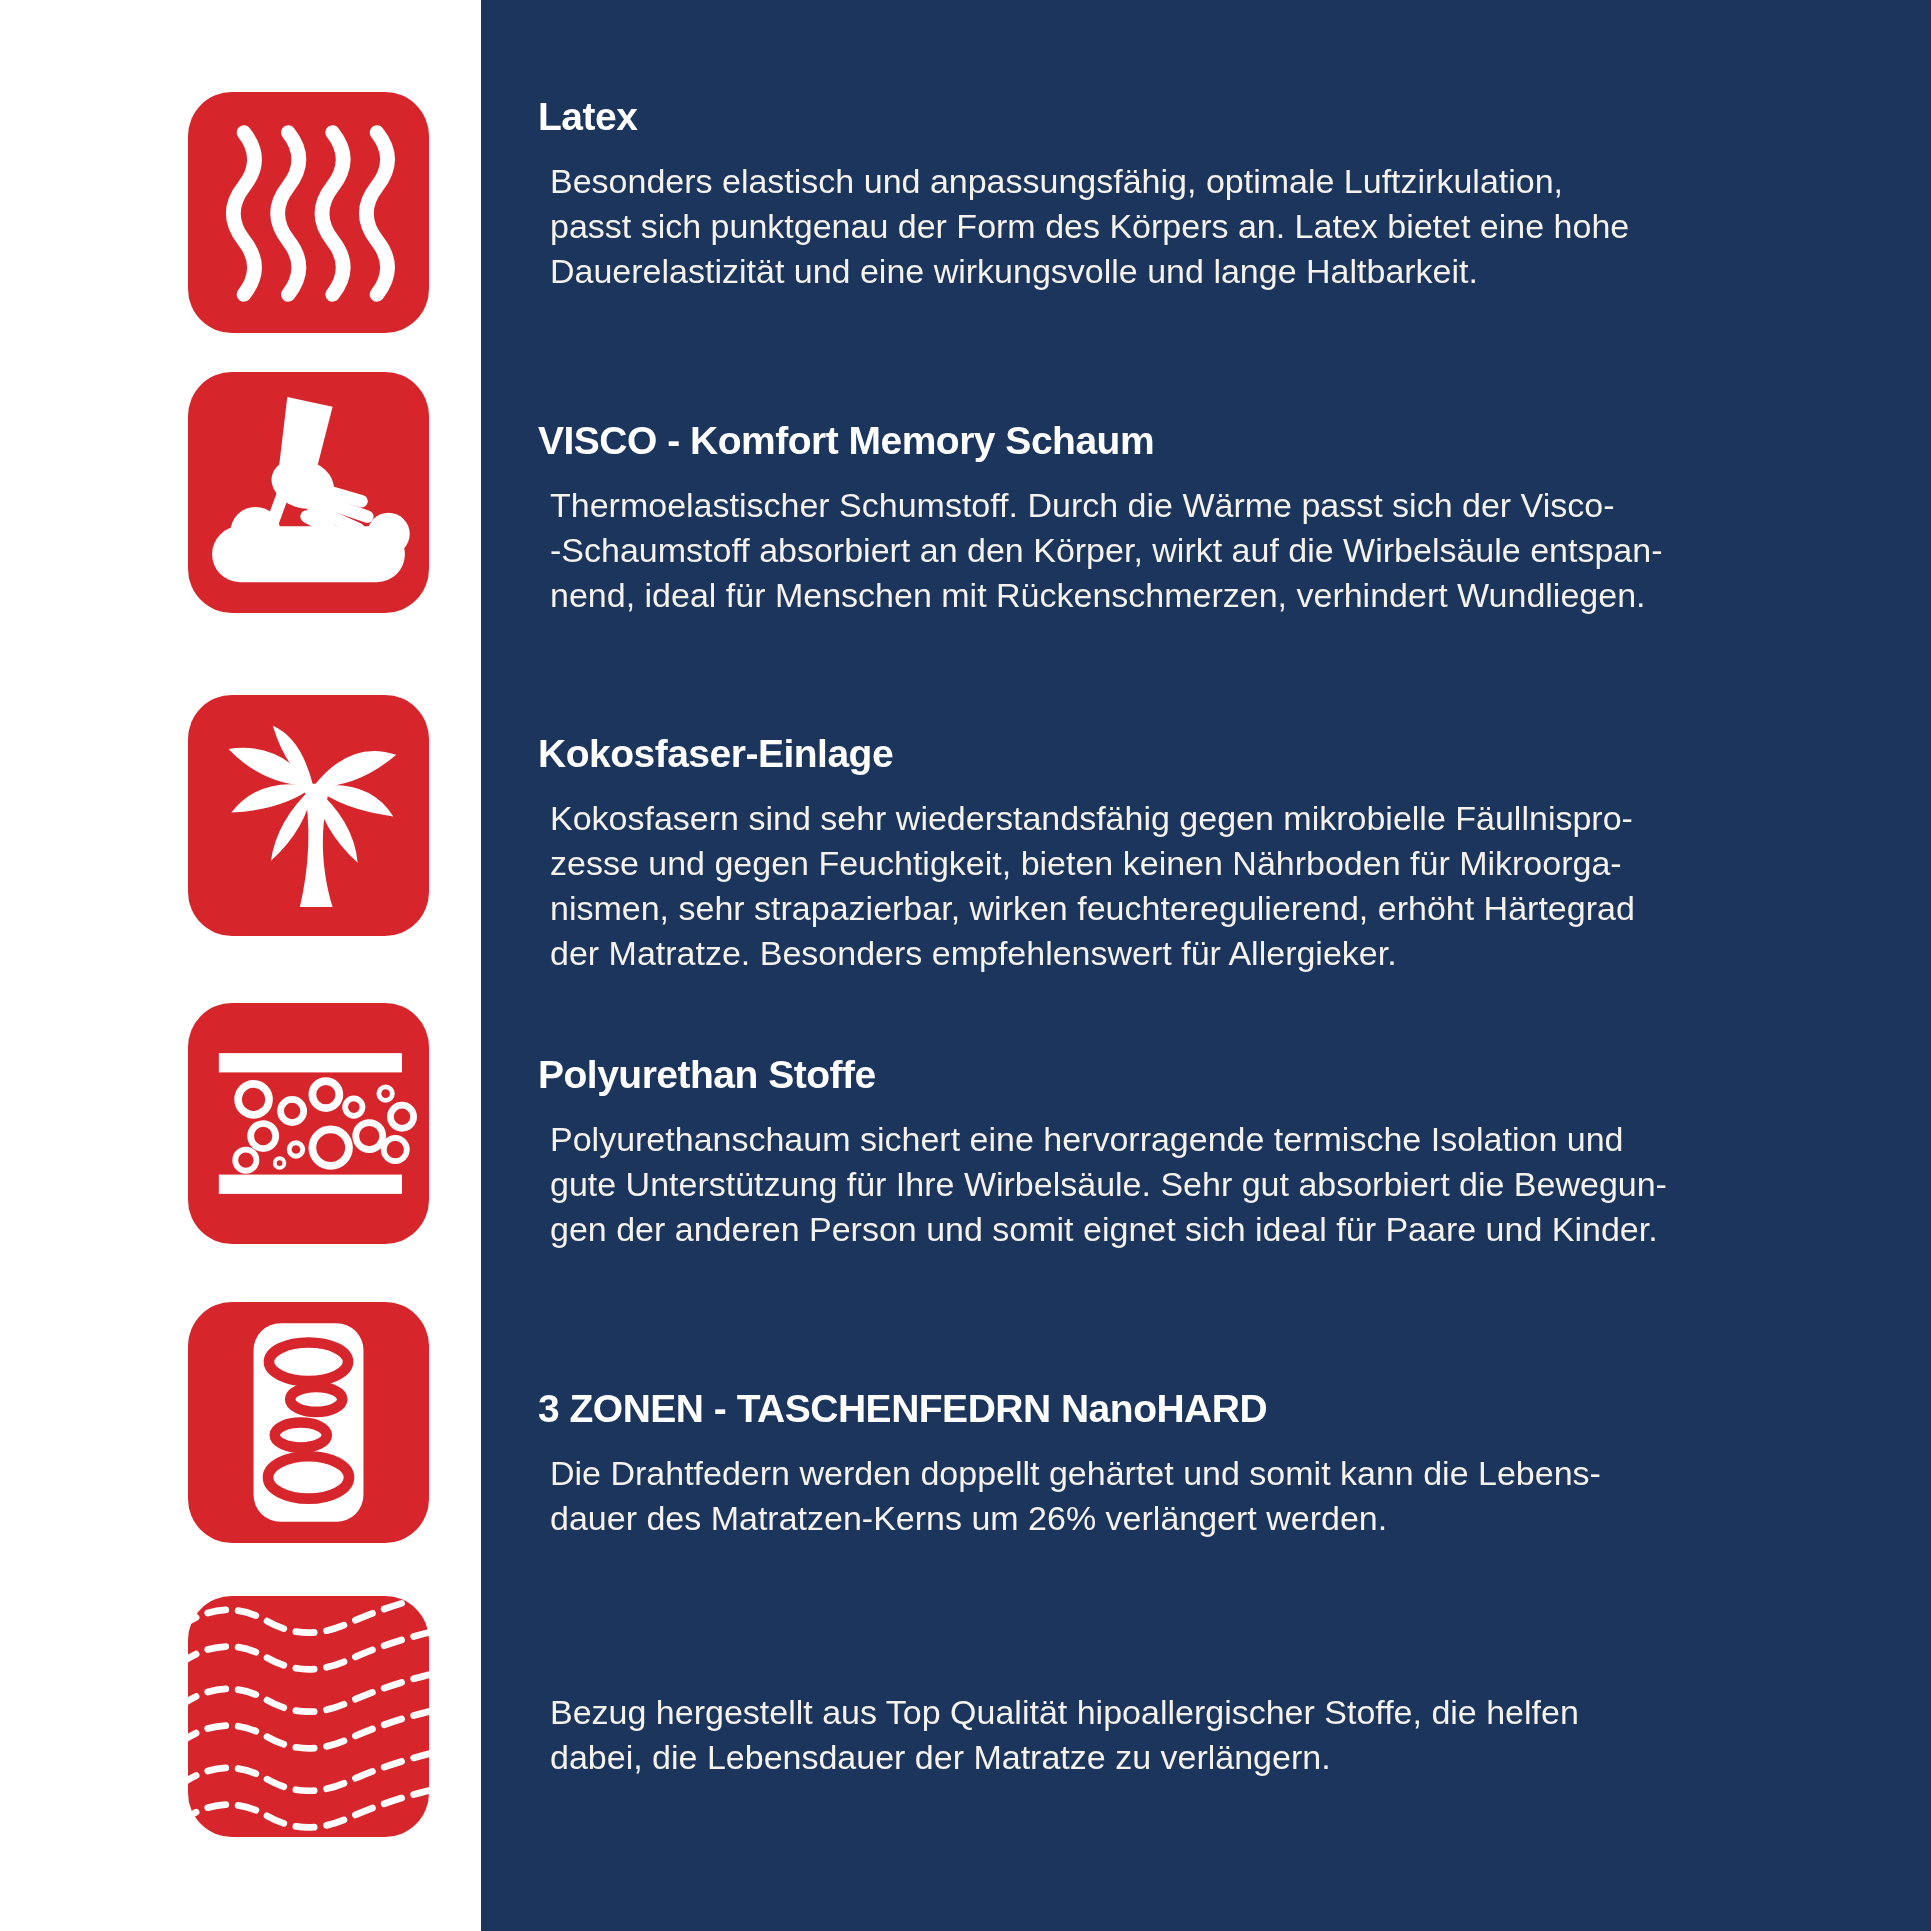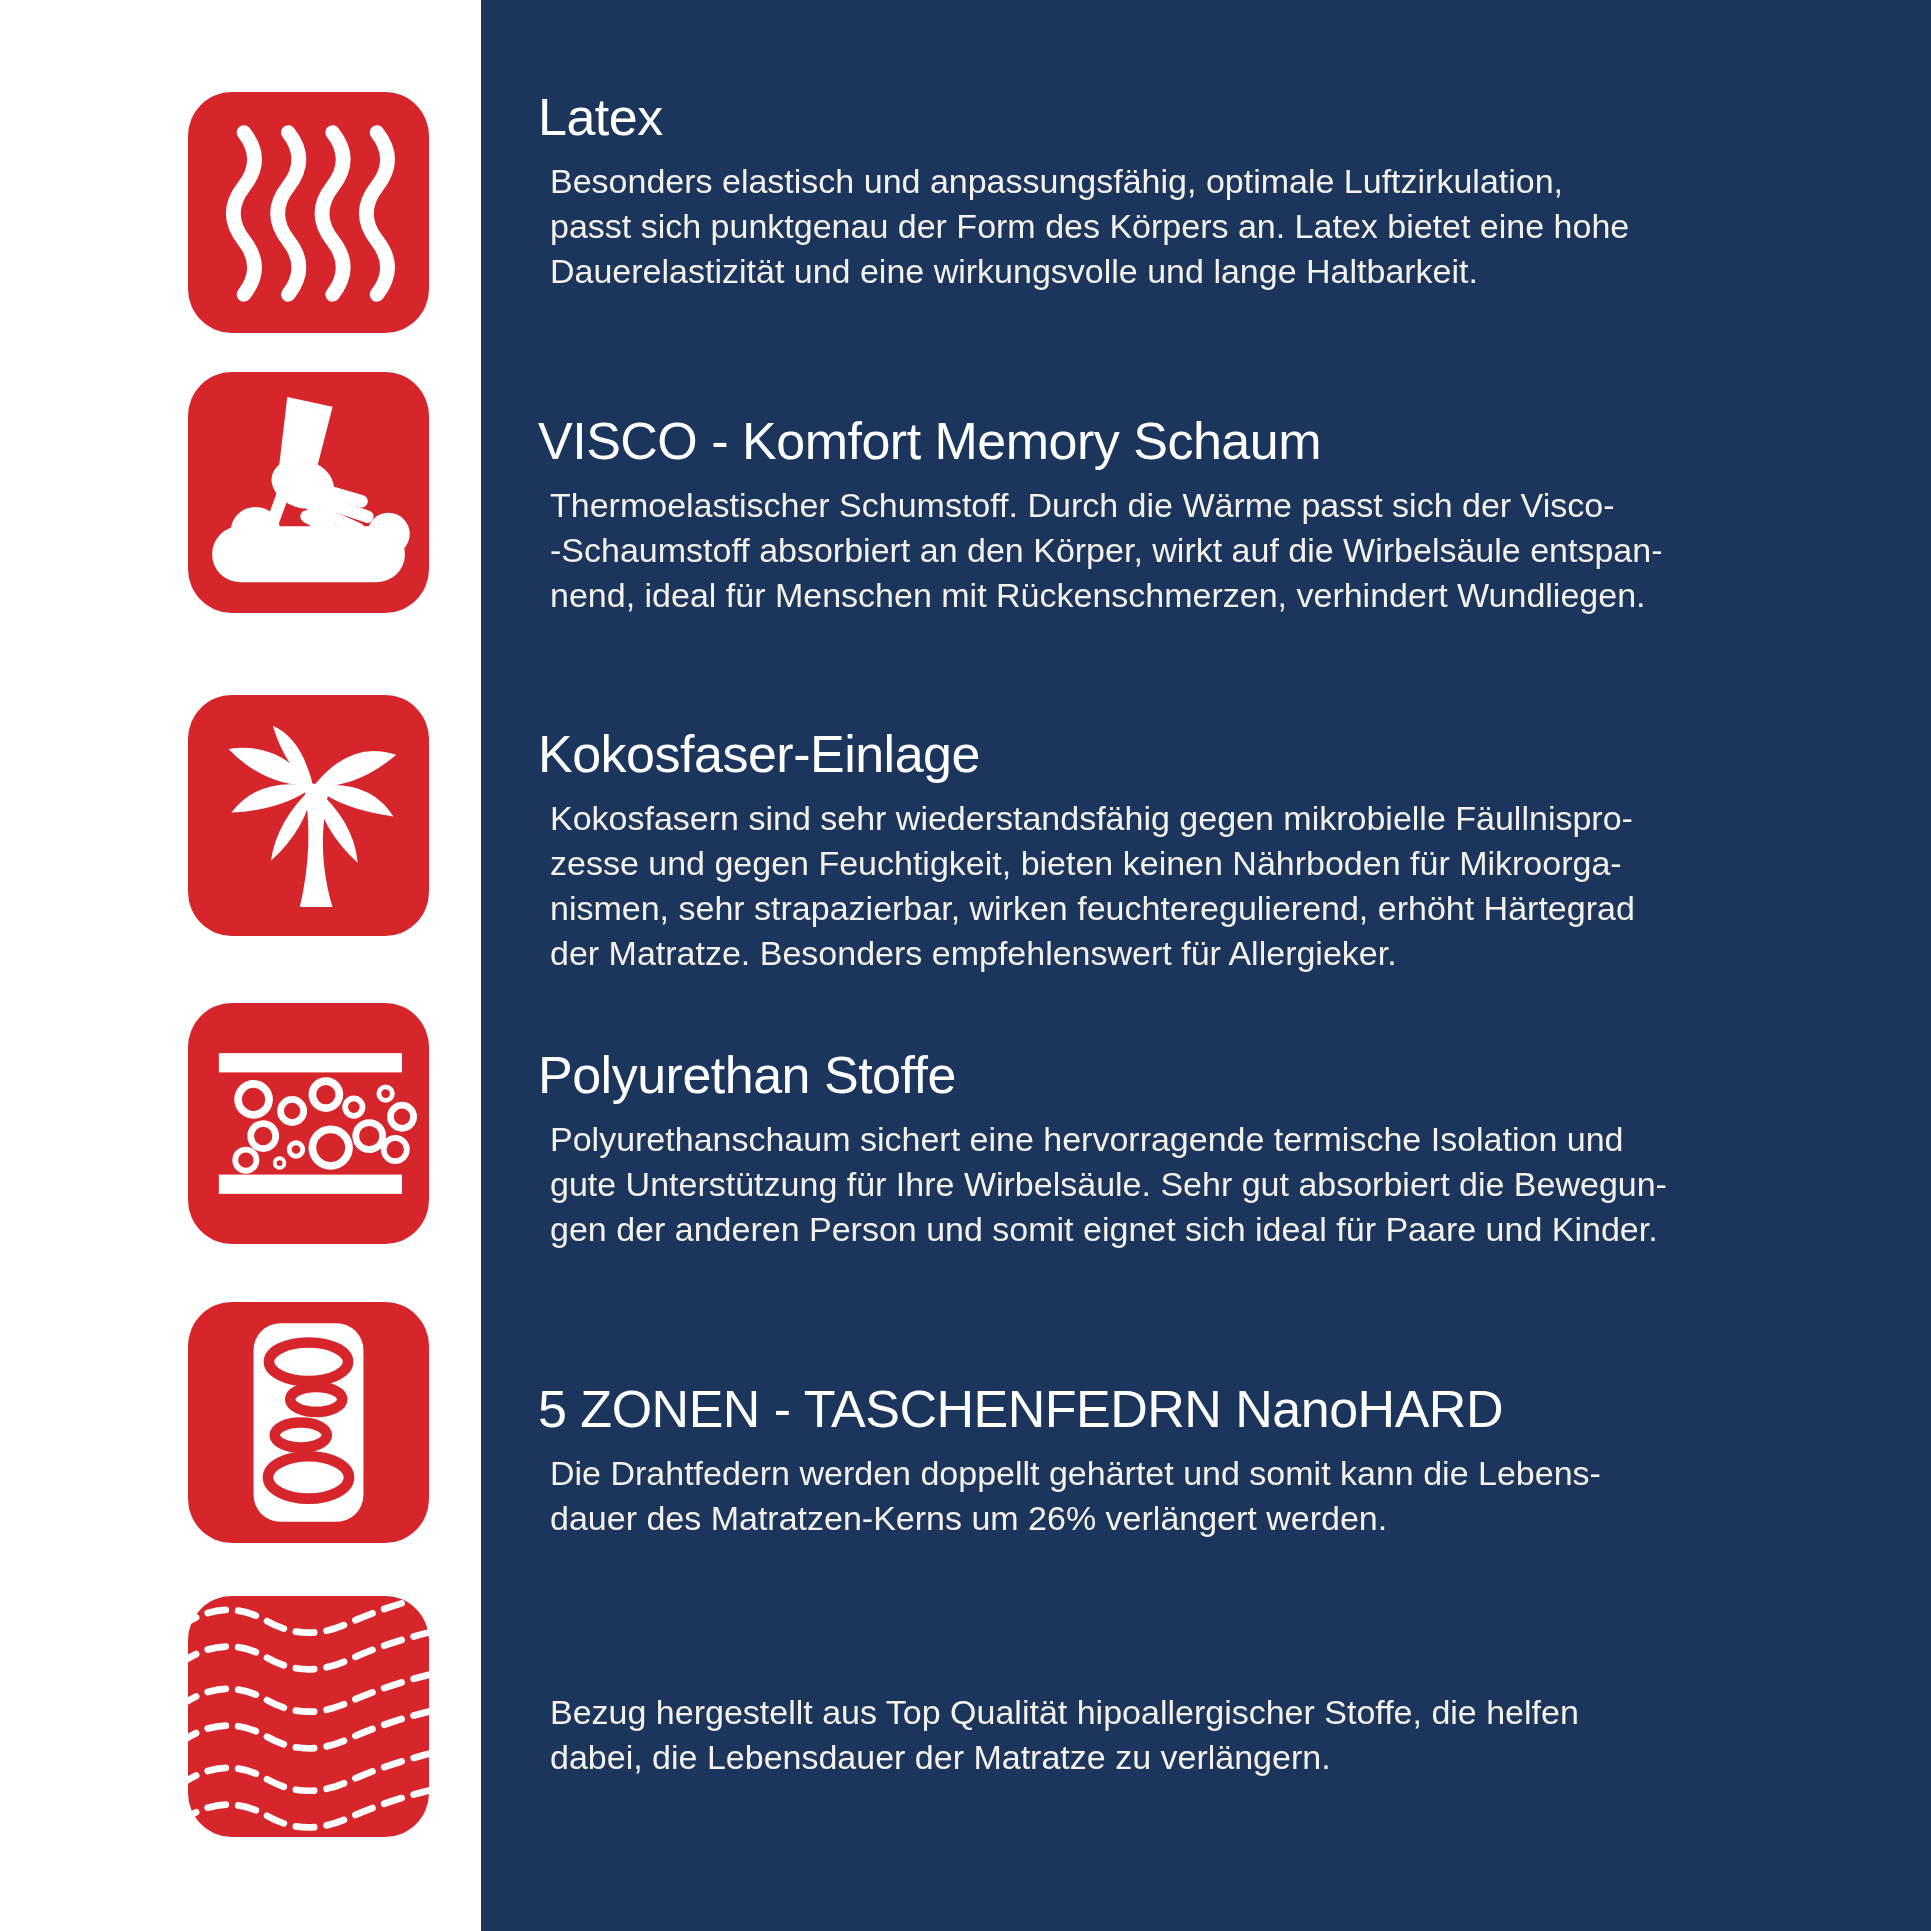--- a/index.html
+++ b/index.html
@@ -23,21 +23,21 @@
   }
   .section{position:absolute;left:0;width:1931px;height:241px;}
   .icon-box{
     position:absolute;left:188px;top:0;width:241px;height:241px;
     background:var(--red);border-radius:44px;
   }
   .icon-box svg{position:absolute;inset:0;width:241px;height:241px;}
   .text{position:absolute;left:538px;width:1352px;}
   .text h2{
     margin:0 0 11.6px 0;
-    font-size:52px;line-height:60px;font-weight:400;
+    font-size:39px;line-height:60px;font-weight:700;
     color:var(--title);letter-spacing:-0.5px;
   }
   .text p{
     margin:12px;
     font-size:34px;line-height:45px;font-weight:400;
     color:var(--body);
     white-space:pre-line;
   }
 </style>
 </head>
@@ -150,21 +150,21 @@
         <rect x="68" y="22" width="114" height="206" rx="28" fill="#FFFFFF"></rect>
         <g fill="none" style="stroke:var(--red)" stroke-width="11">
           <ellipse cx="125" cy="62" rx="41" ry="20"></ellipse>
           <ellipse cx="133" cy="101" rx="27" ry="13"></ellipse>
           <ellipse cx="117" cy="138" rx="27" ry="13"></ellipse>
           <ellipse cx="125" cy="182" rx="42" ry="22"></ellipse>
         </g>
       </svg>
     </div>
     <div class="text" style="top:77px">
-      <h2>5 ZONEN - TASCHENFEDRN NanoHARD</h2>
+      <h2>3 ZONEN - TASCHENFEDRN NanoHARD</h2>
       <p>Die Drahtfedern werden doppellt gehärtet und somit kann die Lebens-
 dauer des Matratzen-Kerns um 26% verlängert werden.</p>
     </div>
   </div>
 
   <div class="section" style="top:1596px">
     <div class="icon-box">
       <svg viewBox="0 0 250 250" aria-hidden="true">
         <g fill="none" stroke="#FFFFFF" stroke-width="7" stroke-linecap="round" stroke-dasharray="19 13">
           <path d="M-8,32 q45,-32 90,-6 q40,23 85,2 q40,-18 90,-30"></path>

